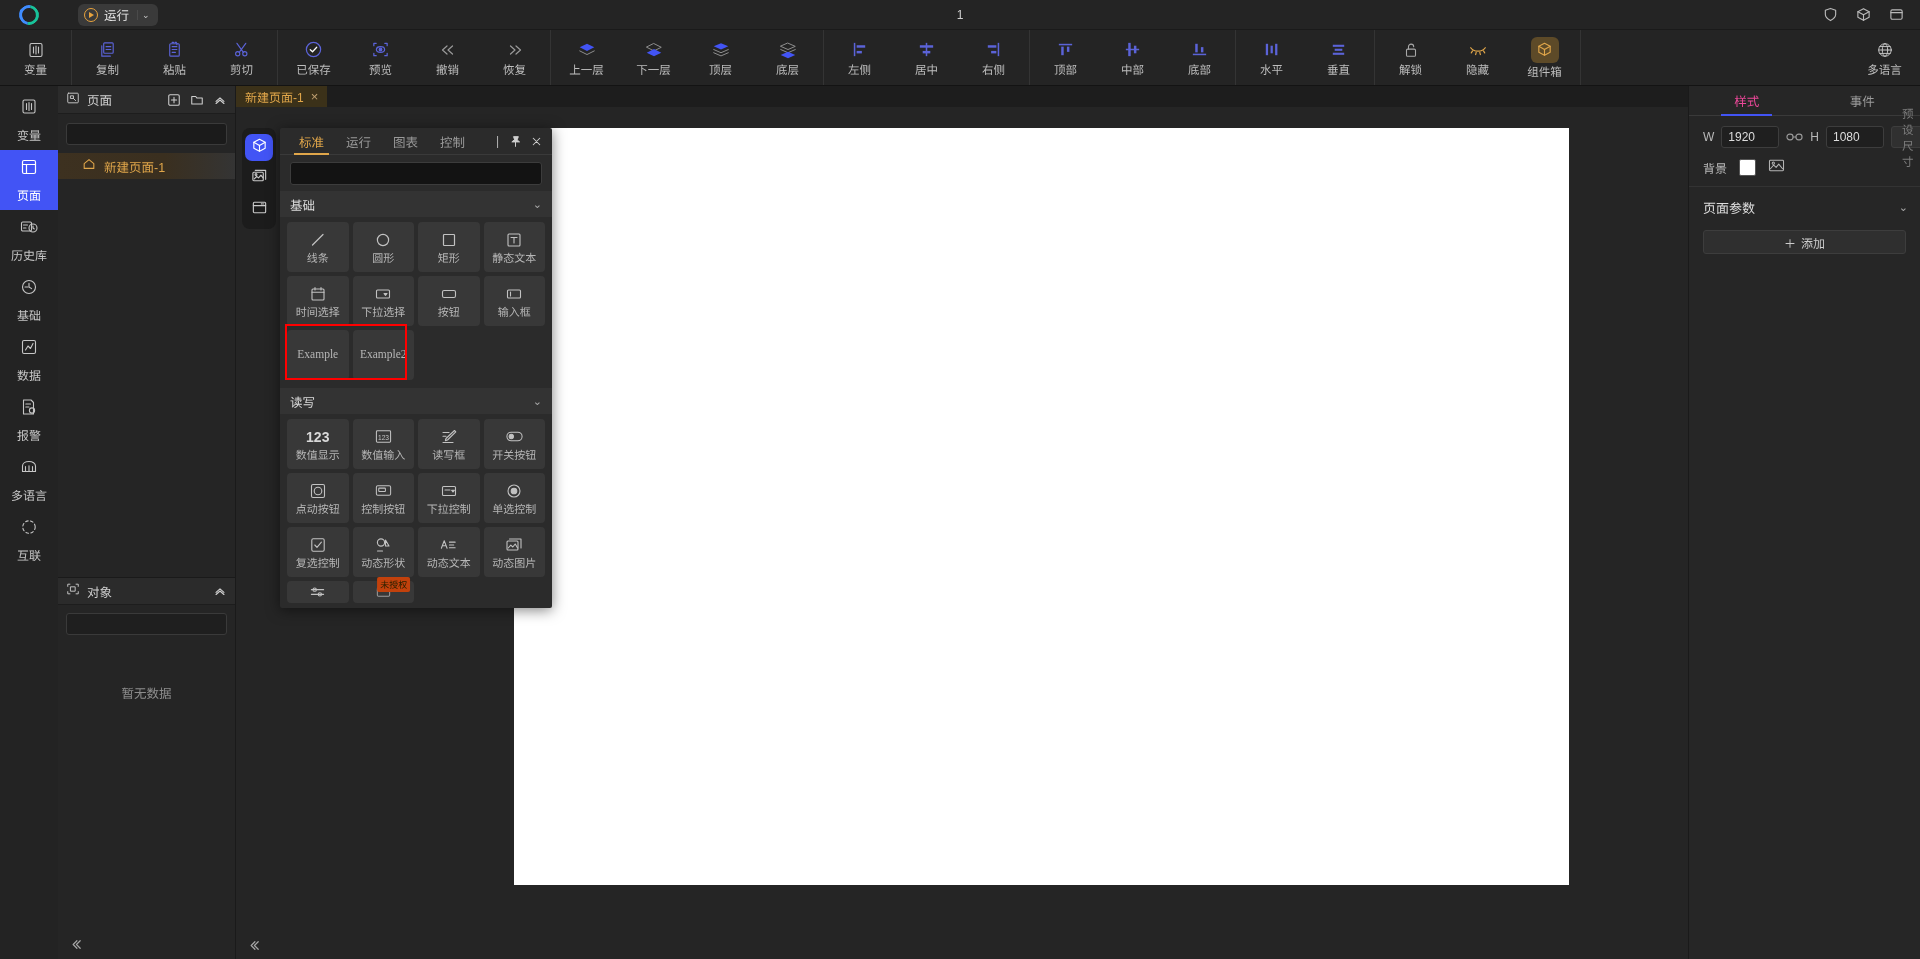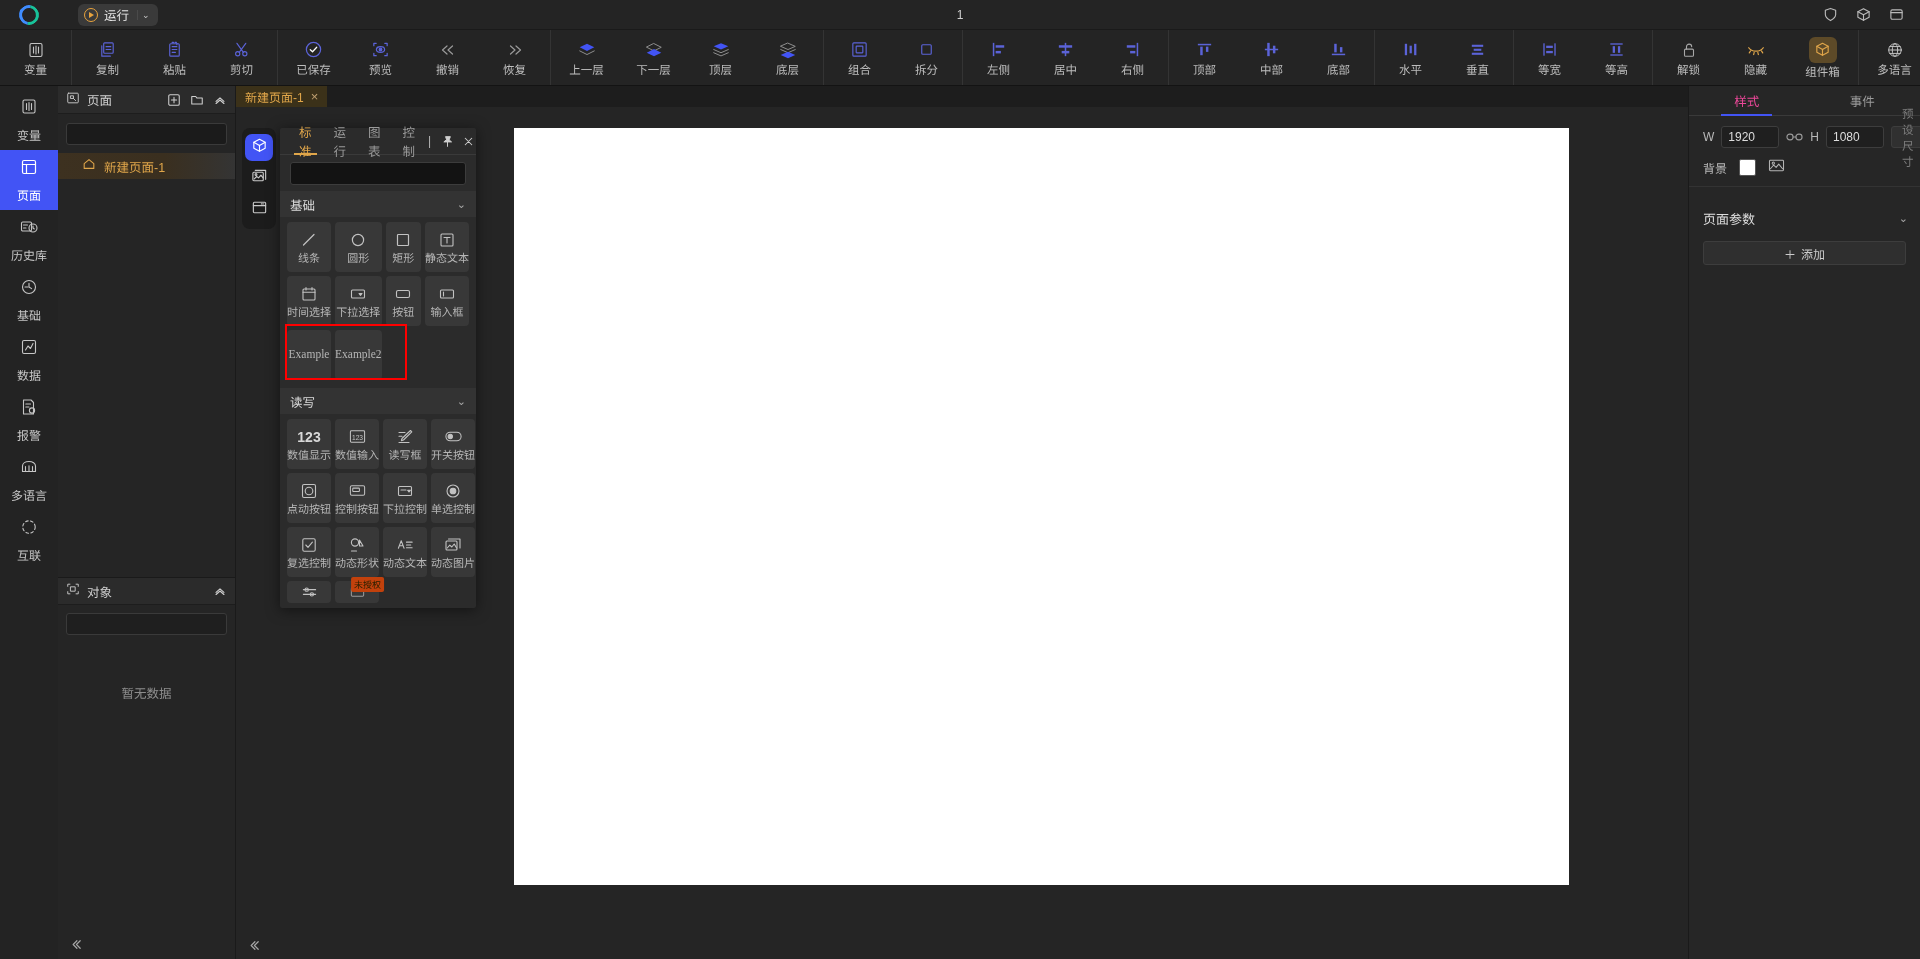--- a/index.html
+++ b/index.html
@@ -97,21 +97,21 @@
   .canvas-page { position: absolute; left: 278px; top: 21px; width: 1055px; height: 757px; background: #fff; }
   .canvas-bottom-bar { position: absolute; left: 0; right: 0; bottom: 0; height: 26px; background: #252525; }
 
   
   .flyout { position: absolute; left: 6px; top: 21px; display: flex; z-index: 30; }
   .fly-rail { width: 34px; background: #1c1c1c; border-radius: 8px; padding: 6px 0; display: flex;
     flex-direction: column; align-items: center; gap: 4px; height: 101px; }
   .fly-rail-item { width: 28px; height: 28px; border-radius: 7px; display: flex; align-items: center;
     justify-content: center; cursor: pointer; color: #c9c9c9; }
   .fly-rail-item.active { background: #4254f5; color: #fff; }
-  .fly-panel { width: 196px; background: #2b2b2b; border-radius: 2px; height: 480px; display: flex;
+  .fly-panel { width: 272px; background: #2b2b2b; border-radius: 2px; height: 480px; display: flex;
     flex-direction: column; margin-left: 4px; box-shadow: 0 2px 14px rgba(0,0,0,.5); }
   .fly-tabs { height: 27px; display: flex; align-items: stretch; border-bottom: 1px solid #3a3a3a;
     padding-left: 8px; gap: 0; }
   .fly-tab { padding: 0 11px; display: flex; align-items: center; font-size: 12.5px; color: #9a9a9a;
     cursor: pointer; position: relative; }
   .fly-tab.active { color: #e0a64a; }
   .fly-tab.active::after { content: ""; position: absolute; left: 6px; right: 6px; bottom: -1px; height: 2px;
     background: #e0a64a; }
   .fly-tab-sep { align-self: center; color: #6a6a6a; font-size: 12px; padding: 0 2px; }
   .fly-tab-icons { margin-left: auto; display: flex; align-items: center; gap: 8px; padding-right: 9px; }
@@ -145,21 +145,21 @@
   .rp-tab.active::after { content: ""; position: absolute; left: 28%; right: 28%; bottom: -1px; height: 2px;
     background: #4254f5; }
   .rp-row { display: flex; align-items: center; gap: 7px; padding: 10px 12px 0 14px; }
   .rp-lbl { font-size: 12px; color: #b9b9b9; }
   .rp-input { width: 58px; height: 22px; background: #1f1f1f; border: 1px solid #3d3d3d; border-radius: 3px;
     color: #ddd; font-size: 12px; padding: 0 6px; outline: none; font-family: "Liberation Sans", sans-serif; }
   .rp-link { height: 22px; display: flex; align-items: center; color: #9a9a9a; font-size: 12px; }
   .rp-ghost-btn { margin-left: auto; height: 22px; padding: 0 10px; background: #303030; border: 1px solid #3d3d3d;
     border-radius: 3px; color: #7c7c7c; font-size: 11.5px; display: flex; align-items: center; cursor: pointer; }
   .swatch { width: 17px; height: 17px; background: #fff; border: 1px solid #555; border-radius: 2px; cursor: pointer; }
-  .rp-sect { margin-top: 18px; height: 26px; display: flex; align-items: center; padding: 0 12px 0 14px;
+  .rp-sect { margin-top: 7px; height: 26px; display: flex; align-items: center; padding: 0 12px 0 14px;
     font-size: 13px; color: #dedede; cursor: pointer; }
   .rp-sect .chev { margin-left: auto; color: #a8a8a8; font-size: 11px; }
   .rp-add { margin: 10px 14px 0 14px; height: 24px; background: #2f2f2f; border: 1px solid #3d3d3d;
     border-radius: 3px; display: flex; align-items: center; justify-content: center; gap: 5px;
     font-size: 12px; color: #cccccc; cursor: pointer; }
   .sep-line { height: 1px; background: #333; margin: 9px 0 0 0; }
   svg { stroke-linecap: round; stroke-linejoin: round; }
 </style>
 </head>
 <body>
@@ -319,39 +319,20 @@
             <svg width="20" height="18" viewBox="0 0 22 18">
               <path d="M11 1.5 L19 5 L11 8.5 L3 5 Z" fill="none" stroke="#8d8d8d" stroke-width="1.1"></path>
               <path d="M3 8.5 L11 12 L19 8.5" fill="none" stroke="#8d8d8d" stroke-width="1.1"></path>
               <path d="M11 11 L19 14.5 L11 18 L3 14.5 Z" fill="#4254f5"></path>
             </svg>
           </span>
         <span class="tb-lbl">底层</span>
       </div>
     </div>
 
-    <div class="tb-group">
-      <div class="tb-item">
-        <span class="tb-ico">
-            <svg width="19" height="19" viewBox="0 0 20 20" fill="none" stroke="#5b63d8" stroke-width="1.2">
-              <rect x="3" y="3" width="14" height="14" rx="1"></rect>
-              <rect x="6.5" y="6.5" width="7" height="7" rx="0.5"></rect>
-            </svg>
-          </span>
-        <span class="tb-lbl">组合</span>
-      </div>
-      <div class="tb-item">
-        <span class="tb-ico">
-            <svg width="19" height="19" viewBox="0 0 20 20" fill="none" stroke="#5b63d8" stroke-width="1.2">
-              <rect x="5" y="5" width="10" height="10" rx="1"></rect>
-            </svg>
-          </span>
-        <span class="tb-lbl">拆分</span>
-      </div>
-    </div>
 
     <div class="tb-group">
       <div class="tb-item">
         <span class="tb-ico">
             <svg width="19" height="19" viewBox="0 0 20 20">
               <rect x="4" y="3" width="1.6" height="14" fill="#5b63d8"></rect>
               <rect x="7" y="5.5" width="9" height="2.6" fill="#5b63d8"></rect>
               <rect x="7" y="11.5" width="5.5" height="2.6" fill="#5b63d8"></rect>
             </svg>
           </span>
@@ -428,44 +409,20 @@
             <svg width="19" height="19" viewBox="0 0 20 20">
               <rect x="4" y="5" width="12" height="2.2" fill="#5b63d8"></rect>
               <rect x="6" y="9.2" width="8" height="2.2" fill="#5b63d8"></rect>
               <rect x="4" y="13.4" width="12" height="2.2" fill="#5b63d8"></rect>
             </svg>
           </span>
         <span class="tb-lbl">垂直</span>
       </div>
     </div>
 
-    <div class="tb-group">
-      <div class="tb-item">
-        <span class="tb-ico">
-            <svg width="19" height="19" viewBox="0 0 20 20">
-              <rect x="3.5" y="3.5" width="1.4" height="13" fill="#5b63d8"></rect>
-              <rect x="15.1" y="3.5" width="1.4" height="13" fill="#5b63d8"></rect>
-              <rect x="6.5" y="6" width="7" height="2.4" fill="#5b63d8"></rect>
-              <rect x="6.5" y="11.5" width="7" height="2.4" fill="#5b63d8"></rect>
-            </svg>
-          </span>
-        <span class="tb-lbl">等宽</span>
-      </div>
-      <div class="tb-item">
-        <span class="tb-ico">
-            <svg width="19" height="19" viewBox="0 0 20 20">
-              <rect x="3.5" y="3.5" width="13" height="1.4" fill="#5b63d8"></rect>
-              <rect x="3.5" y="15.1" width="13" height="1.4" fill="#5b63d8"></rect>
-              <rect x="6" y="6.5" width="2.4" height="7" fill="#5b63d8"></rect>
-              <rect x="11.5" y="6.5" width="2.4" height="7" fill="#5b63d8"></rect>
-            </svg>
-          </span>
-        <span class="tb-lbl">等高</span>
-      </div>
-    </div>
 
     <div class="tb-group">
       <div class="tb-item">
         <span class="tb-ico">
             <svg width="18" height="18" viewBox="0 0 20 20" fill="none" stroke="#a8a8a8" stroke-width="1.2">
               <rect x="5" y="9" width="10" height="8" rx="1.3"></rect>
               <path d="M7.2 9 V6.4 A2.9 2.9 0 0 1 13 6.4"></path>
             </svg>
           </span>
         <span class="tb-lbl">解锁</span>

